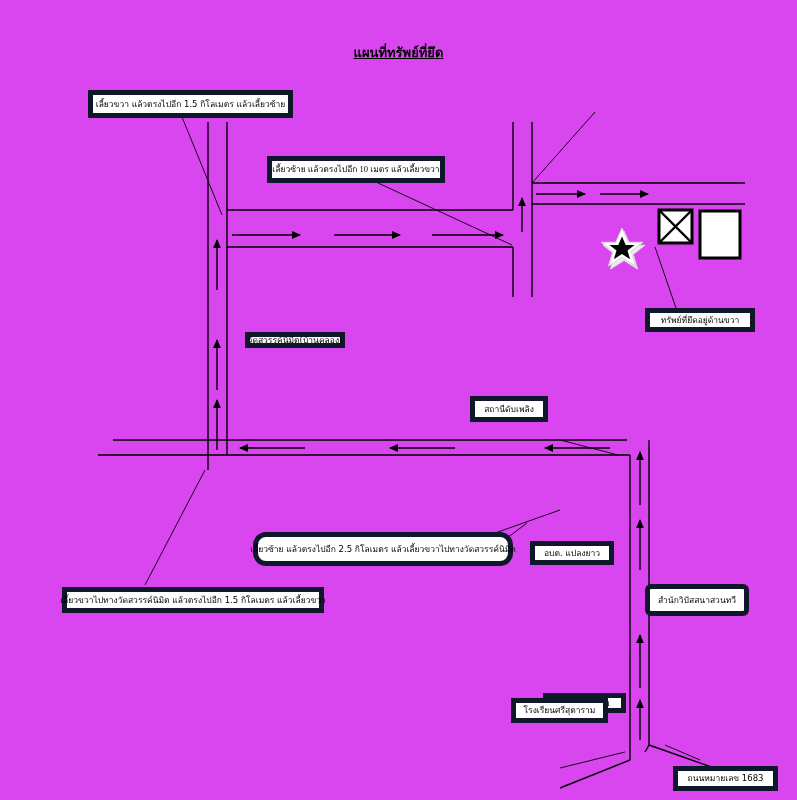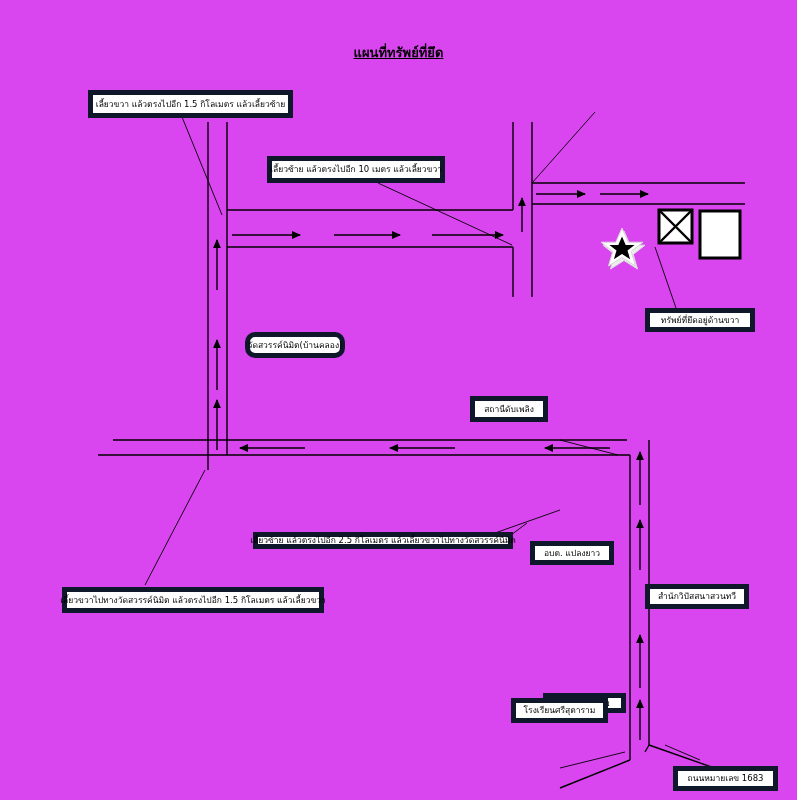--- a/index.html
+++ b/index.html
@@ -156,49 +156,49 @@
     <g>
       <rect x="700" y="211" width="40" height="47" fill="#ffffff" stroke="#000000" stroke-width="3"></rect>
     </g>
   </svg>
 
   <div class="callout" style="left:88px; top:90px; width:205px; height:28px;">
     <span>เลี้ยวขวา แล้วตรงไปอีก 1.5 กิโลเมตร แล้วเลี้ยวซ้าย</span>
   </div>
 
 
-  <div class="callout" style="left:267px; top:156px; width:178px; height:27px;">
+  <div class="callout" style="left:267px; top:156px; width:178px; height:27px;font-family:Liberation Serif, serif;">
     <span>เลี้ยวซ้าย แล้วตรงไปอีก 10 เมตร แล้วเลี้ยวขวา</span>
   </div>
 
   <div class="callout" style="left:645px; top:308px; width:110px; height:24px;">
     <span>ทรัพย์ที่ยึดอยู่ด้านขวา</span>
   </div>
 
-  <div class="callout" style="left:245px; top:332px; width:100px; height:26px;border-radius:10px;">
+  <div class="callout" style="left:245px; top:332px; width:100px; height:16px;">
     <span>วัดสวรรค์นิมิต(บ้านคลอง)</span>
   </div>
 
   <div class="callout" style="left:470px; top:396px; width:78px; height:26px;">
     <span>สถานีดับเพลิง</span>
   </div>
 
-  <div class="callout" style="left:253px; top:532px; width:260px; height:17px;">
+  <div class="callout" style="left:253px; top:532px; width:260px; height:34px;border-radius:13px;">
     <span>เลี้ยวซ้าย แล้วตรงไปอีก 2.5 กิโลเมตร แล้วเลี้ยวขวาไปทางวัดสวรรค์นิมิต</span>
   </div>
 
   <div class="callout" style="left:33px; top:587px; width:262px; height:26px;margin-left:29px;">
     <span>เลี้ยวขวาไปทางวัดสวรรค์นิมิต แล้วตรงไปอีก 1.5 กิโลเมตร แล้วเลี้ยวขวา</span>
   </div>
 
   <div class="callout" style="left:530px; top:541px; width:84px; height:24px;">
     <span>อบต. แปลงยาว</span>
   </div>
 
-  <div class="callout" style="left:645px; top:584px; width:104px; height:25px;">
+  <div class="callout" style="left:645px; top:584px; width:104px; height:32px;border-radius:6px;">
     <span>สำนักวิปัสสนาสวนทวี</span>
   </div>
 
   <div class="callout" style="left:543px; top:645px; width:83px; height:20px;margin-top:48px;">
     <span>วัดศรีสุตาราม</span>
   </div>
 
   <div class="callout" style="left:511px; top:698px; width:97px; height:25px;">
     <span>โรงเรียนศรีสุตาราม</span>
   </div>

